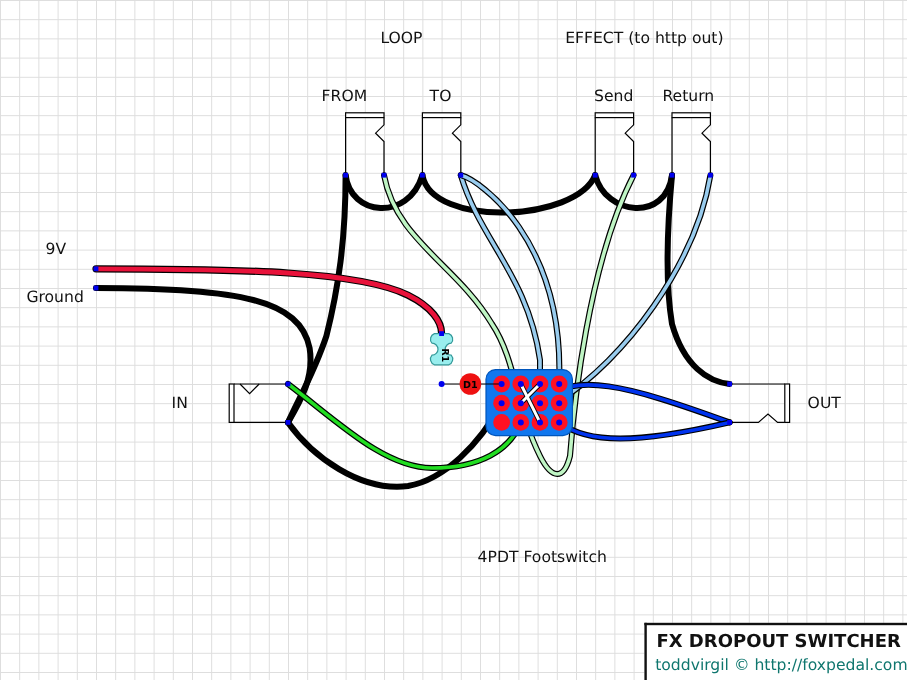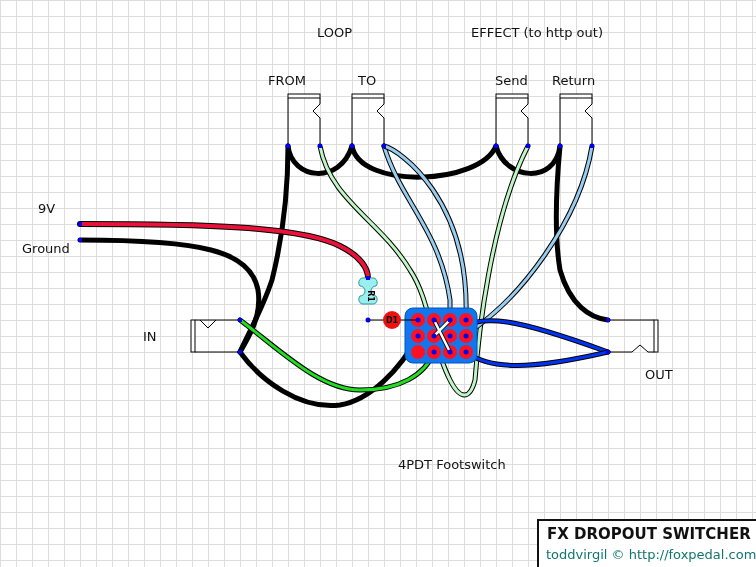--- a/index.html
+++ b/index.html
@@ -172,19 +172,19 @@
 
 <div class="lbl" style="left:317px;top:25px;">LOOP</div>
 <div class="lbl" style="left:471px;top:25px;">EFFECT (to http out)</div>
 <div class="lbl" style="left:268px;top:73px;">FROM</div>
 <div class="lbl" style="left:358px;top:73px;">TO</div>
 <div class="lbl" style="left:495px;top:73px;">Send</div>
 <div class="lbl" style="left:552px;top:73px;">Return</div>
 <div class="lbl" style="left:38px;top:201px;">9V</div>
 <div class="lbl" style="left:22px;top:241px;">Ground</div>
 <div class="lbl" style="left:143px;top:329px;">IN</div>
-<div class="lbl" style="left:645px;top:329px;margin-top:38px;">OUT</div>
+<div class="lbl" style="left:673px;top:329px;">OUT</div>
 <div class="lbl" style="left:398px;top:457px;">4PDT Footswitch</div>
 
 <div class="titlebox">
   <div class="tb-title">FX DROPOUT SWITCHER</div>
   <div class="tb-sub">toddvirgil © http://foxpedal.com</div>
 </div>
 
 </body></html>

